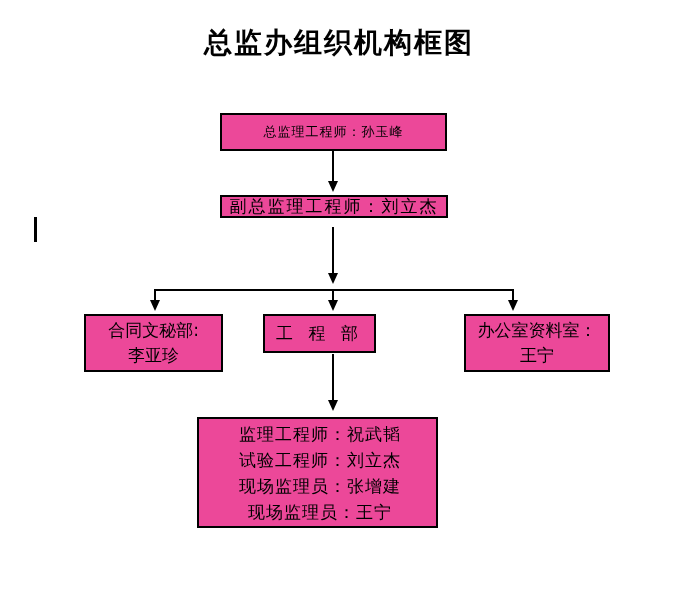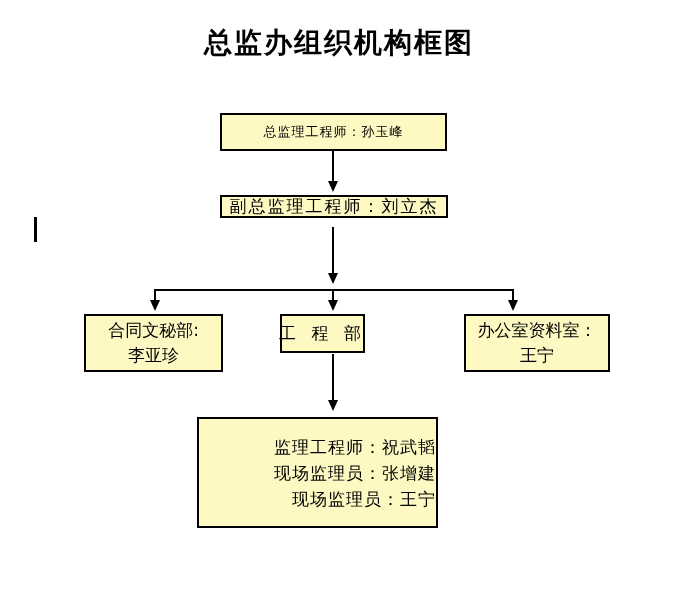--- a/index.html
+++ b/index.html
@@ -33,37 +33,37 @@
     left: 34px;
     top: 217px;
     width: 3px;
     height: 25px;
     background: #000000;
   }
   .node {
     position: absolute;
     box-sizing: border-box;
     border: 2px solid #000000;
-    background: #fef9c3;
+    background: #ec4899;
     display: flex;
     flex-direction: column;
     align-items: center;
     justify-content: center;
     text-align: center;
     color: #000000;
   }
   #box-chief        { left: 220px; top: 113px; width: 227px; height: 38px; font-size: 13px; letter-spacing: 1px; }
   #box-deputy       { left: 220px; top: 195px; width: 228px; height: 23px; font-size: 17px; letter-spacing: 2px; }
   #box-contract     { left: 84px;  top: 314px; width: 139px; height: 58px; font-size: 17px; line-height: 25px; text-align: right; }
-  #box-engineering  { left: 280px; top: 314px; width: 85px; height: 39px; font-size: 17px; letter-spacing: 5px; white-space: pre; }
+  #box-engineering  { left: 263px; top: 314px; width: 113px; height: 39px; font-size: 17px; letter-spacing: 5px; white-space: pre; }
   #box-office       { left: 464px; top: 314px; width: 146px; height: 58px; font-size: 17px; line-height: 25px; }
   #box-staff {
     left: 197px; top: 417px; width: 241px; height: 111px;
     font-size: 17px; line-height: 26px;
-    align-items: flex-end;
+    align-items: center;
     justify-content: center;
     text-align: left;
     padding-left: 5px;
     letter-spacing: 1px;
   }
   .vline {
     position: absolute;
     width: 2px;
     background: #000000;
   }
@@ -128,17 +128,18 @@
   <div class="node" id="box-office">
     <span class="node-line">办公室资料室：</span>
     <span class="node-line">王宁</span>
   </div>
 
   <div class="vline" style="left:332px; top:354px; height:46px;"></div>
   <div class="arrowhead-down" style="left:328px; top:400px;"></div>
 
   <div class="node" id="box-staff">
     <span class="node-line">监理工程师：祝武韬</span>
+    <span class="node-line">试验工程师：刘立杰</span>
     <span class="node-line">现场监理员：张增建</span>
     <span class="node-line">现场监理员：王宁</span>
   </div>
 
 </div>
 
 </body></html>

